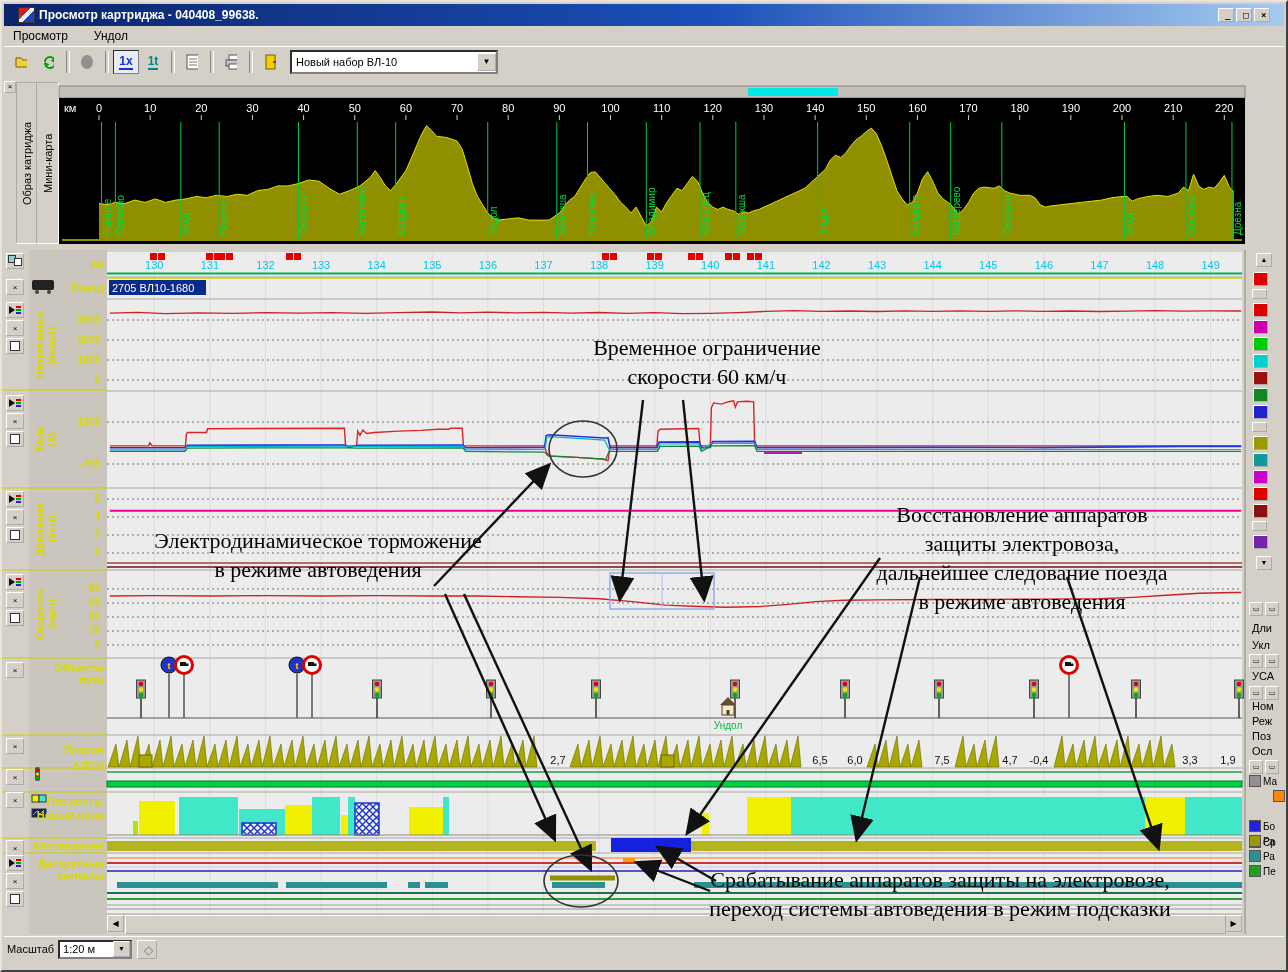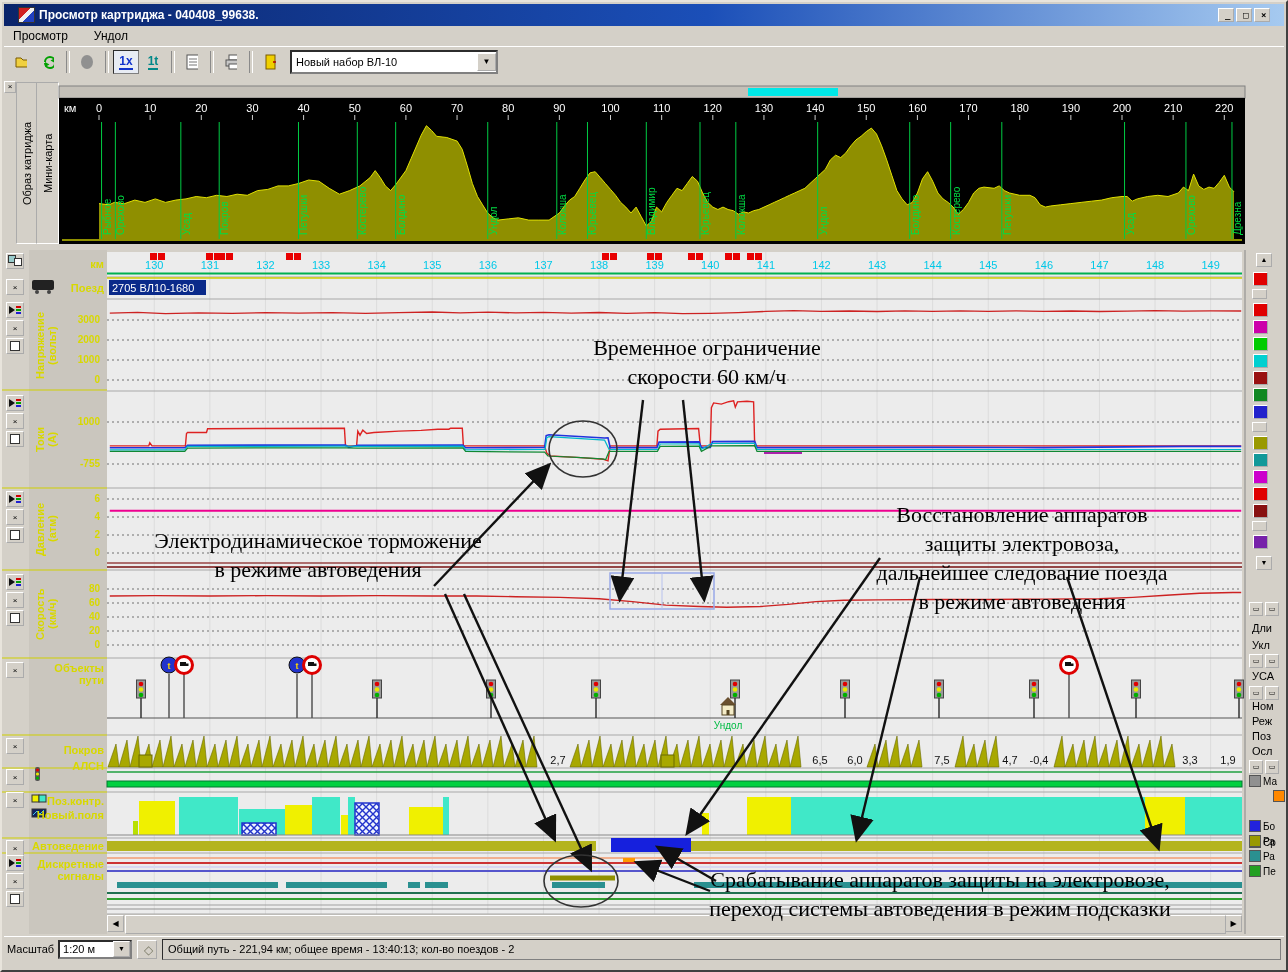--- a/index.html
+++ b/index.html
@@ -121,21 +121,20 @@
 <div class="abs vtab" style="left:14px;top:80px;width:20px;height:160px">Образ катриджа</div>
 <div class="abs vtab" style="left:34px;top:80px;width:21px;height:160px">Мини-карта</div>
 
 <div class="abs statusbar">
   <span>Масштаб</span>
   <div class="st-combo">
     <span>1:20 м</span>
     <span class="dd">▼</span>
   </div>
   <button class="st-diamond">◇</button>
-  <div class="st-text">Общий путь - 221,94 км; общее время - 13:40:13; кол-во поездов - 2</div>
 </div>
 
 <div class="abs" id="dom-layer">
     <button class="ctl" style="top: 251px;">
       <span class="dk1"></span>
       <span class="dk2"></span>
     </button>
     <button class="ctl" style="top: 277px;">×</button>
     <button class="ctl" style="top: 300px;">
       <span class="pg"></span>

